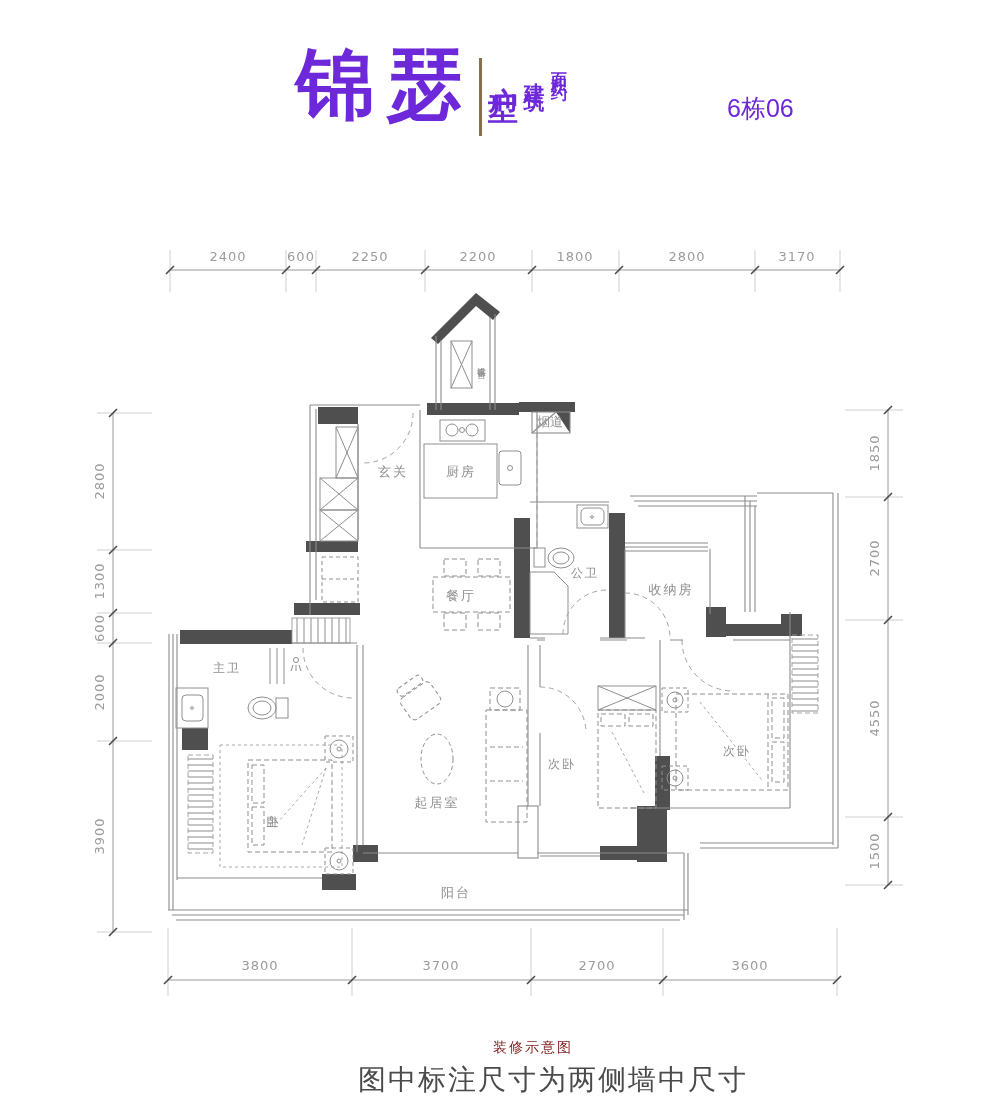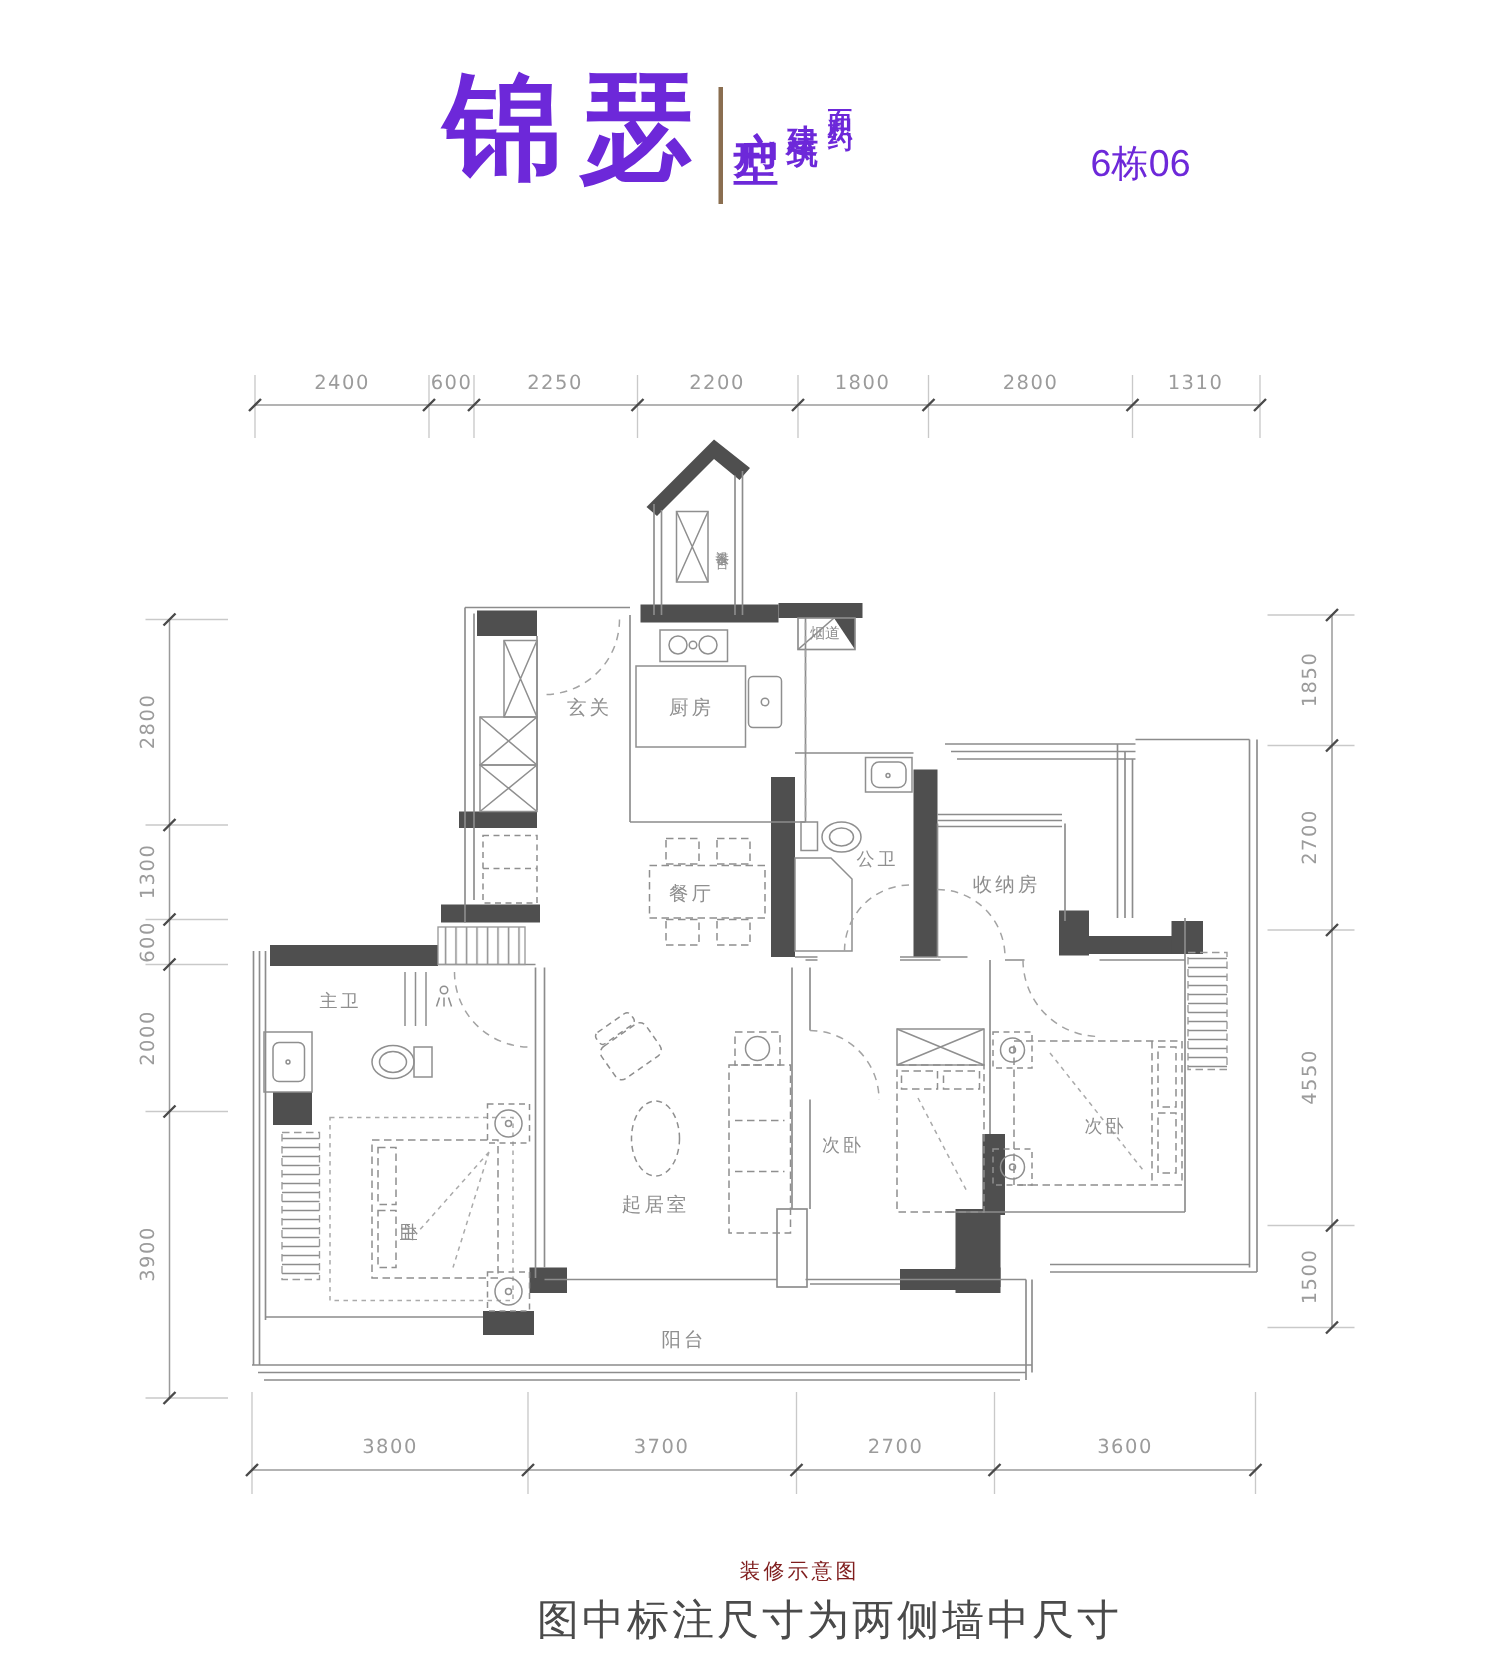--- a/index.html
+++ b/index.html
@@ -290,42 +290,42 @@
       <line x1="537" y1="415" x2="537" y2="545"></line>
     </g>
   </svg>
 
   <div class="dim" style="left:228px;top:256px">2400</div>
   <div class="dim" style="left:301px;top:256px">600</div>
   <div class="dim" style="left:370px;top:256px">2250</div>
   <div class="dim" style="left:478px;top:256px">2200</div>
   <div class="dim" style="left:575px;top:256px">1800</div>
   <div class="dim" style="left:687px;top:256px">2800</div>
-  <div class="dim" style="left:797px;top:256px">1310</div>
+  <div class="dim" style="left:797px;top:256px">3170</div>
 
   <div class="dim" style="left:260px;top:965px">3800</div>
   <div class="dim" style="left:441px;top:965px">3700</div>
   <div class="dim" style="left:597px;top:965px">2700</div>
   <div class="dim" style="left:750px;top:965px">3600</div>
 
   <div class="dim rot" style="left:99px;top:481px">2800</div>
   <div class="dim rot" style="left:99px;top:581px">1300</div>
   <div class="dim rot" style="left:99px;top:628px">600</div>
   <div class="dim rot" style="left:99px;top:692px">2000</div>
   <div class="dim rot" style="left:99px;top:836px">3900</div>
 
   <div class="dim rot" style="left:874px;top:453px">1850</div>
   <div class="dim rot" style="left:874px;top:558px">2700</div>
   <div class="dim rot" style="left:874px;top:718px">4550</div>
   <div class="dim rot" style="left:874px;top:851px">1500</div>
 
   <div class="lbl" style="left:393px;top:472px;font-size:13px">玄关</div>
   <div class="lbl" style="left:461px;top:472px;font-size:13px">厨房</div>
   <div class="lbl vert" style="left:481px;top:362px;font-size:9px">设备平台</div>
-  <div class="lbl" style="left:550px;top:422px;font-size:10px;letter-spacing:0">烟道</div>
+  <div class="lbl" style="left:550px;top:422px;font-size:13px;letter-spacing:0">烟道</div>
   <div class="lbl" style="left:461px;top:596px;font-size:13px">餐厅</div>
   <div class="lbl" style="left:585px;top:573px;font-size:12px">公卫</div>
   <div class="lbl" style="left:671px;top:590px;font-size:13px">收纳房</div>
   <div class="lbl" style="left:227px;top:668px;font-size:12px">主卫</div>
   <div class="lbl vert" style="left:272px;top:806px;font-size:12px">主卧</div>
   <div class="lbl" style="left:437px;top:803px;font-size:13px">起居室</div>
   <div class="lbl" style="left:562px;top:764px;font-size:12px">次卧</div>
   <div class="lbl" style="left:737px;top:751px;font-size:12px">次卧</div>
   <div class="lbl" style="left:456px;top:893px;font-size:13px">阳台</div>
 

